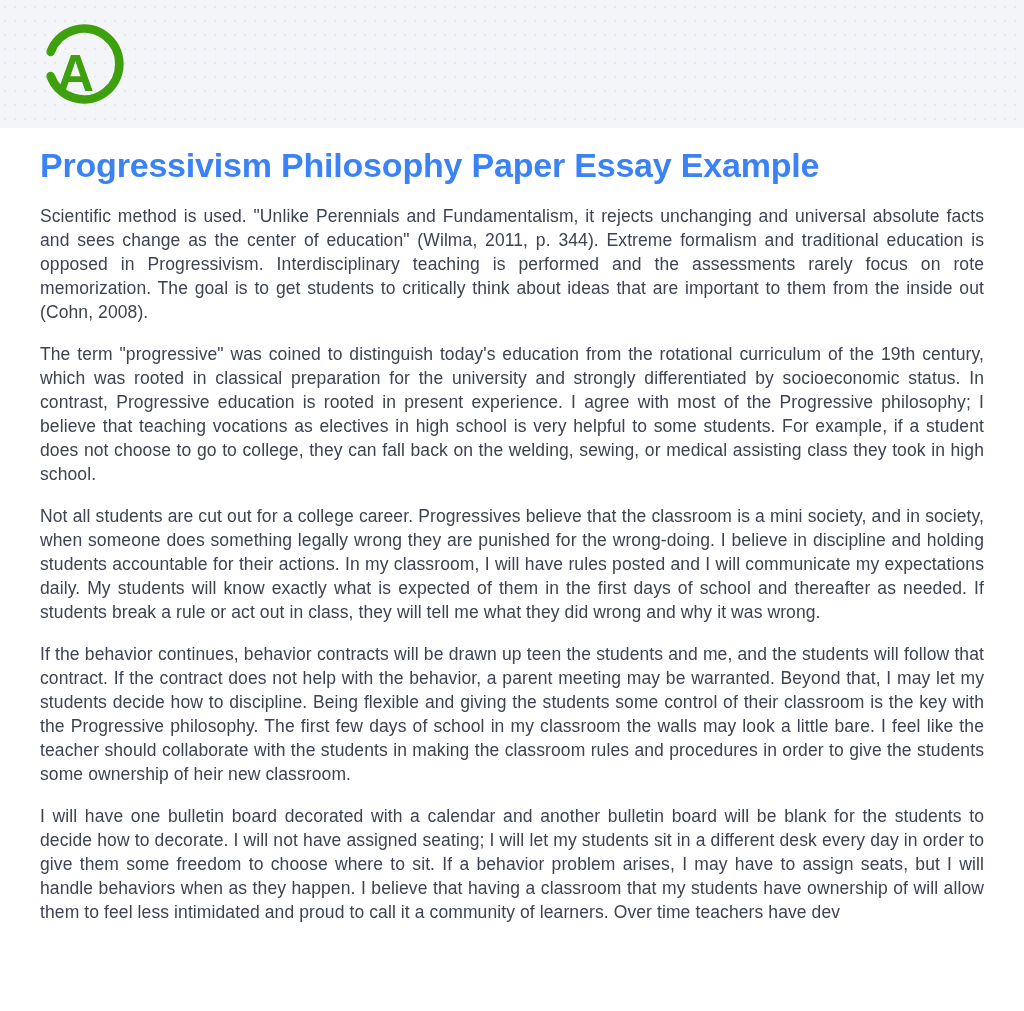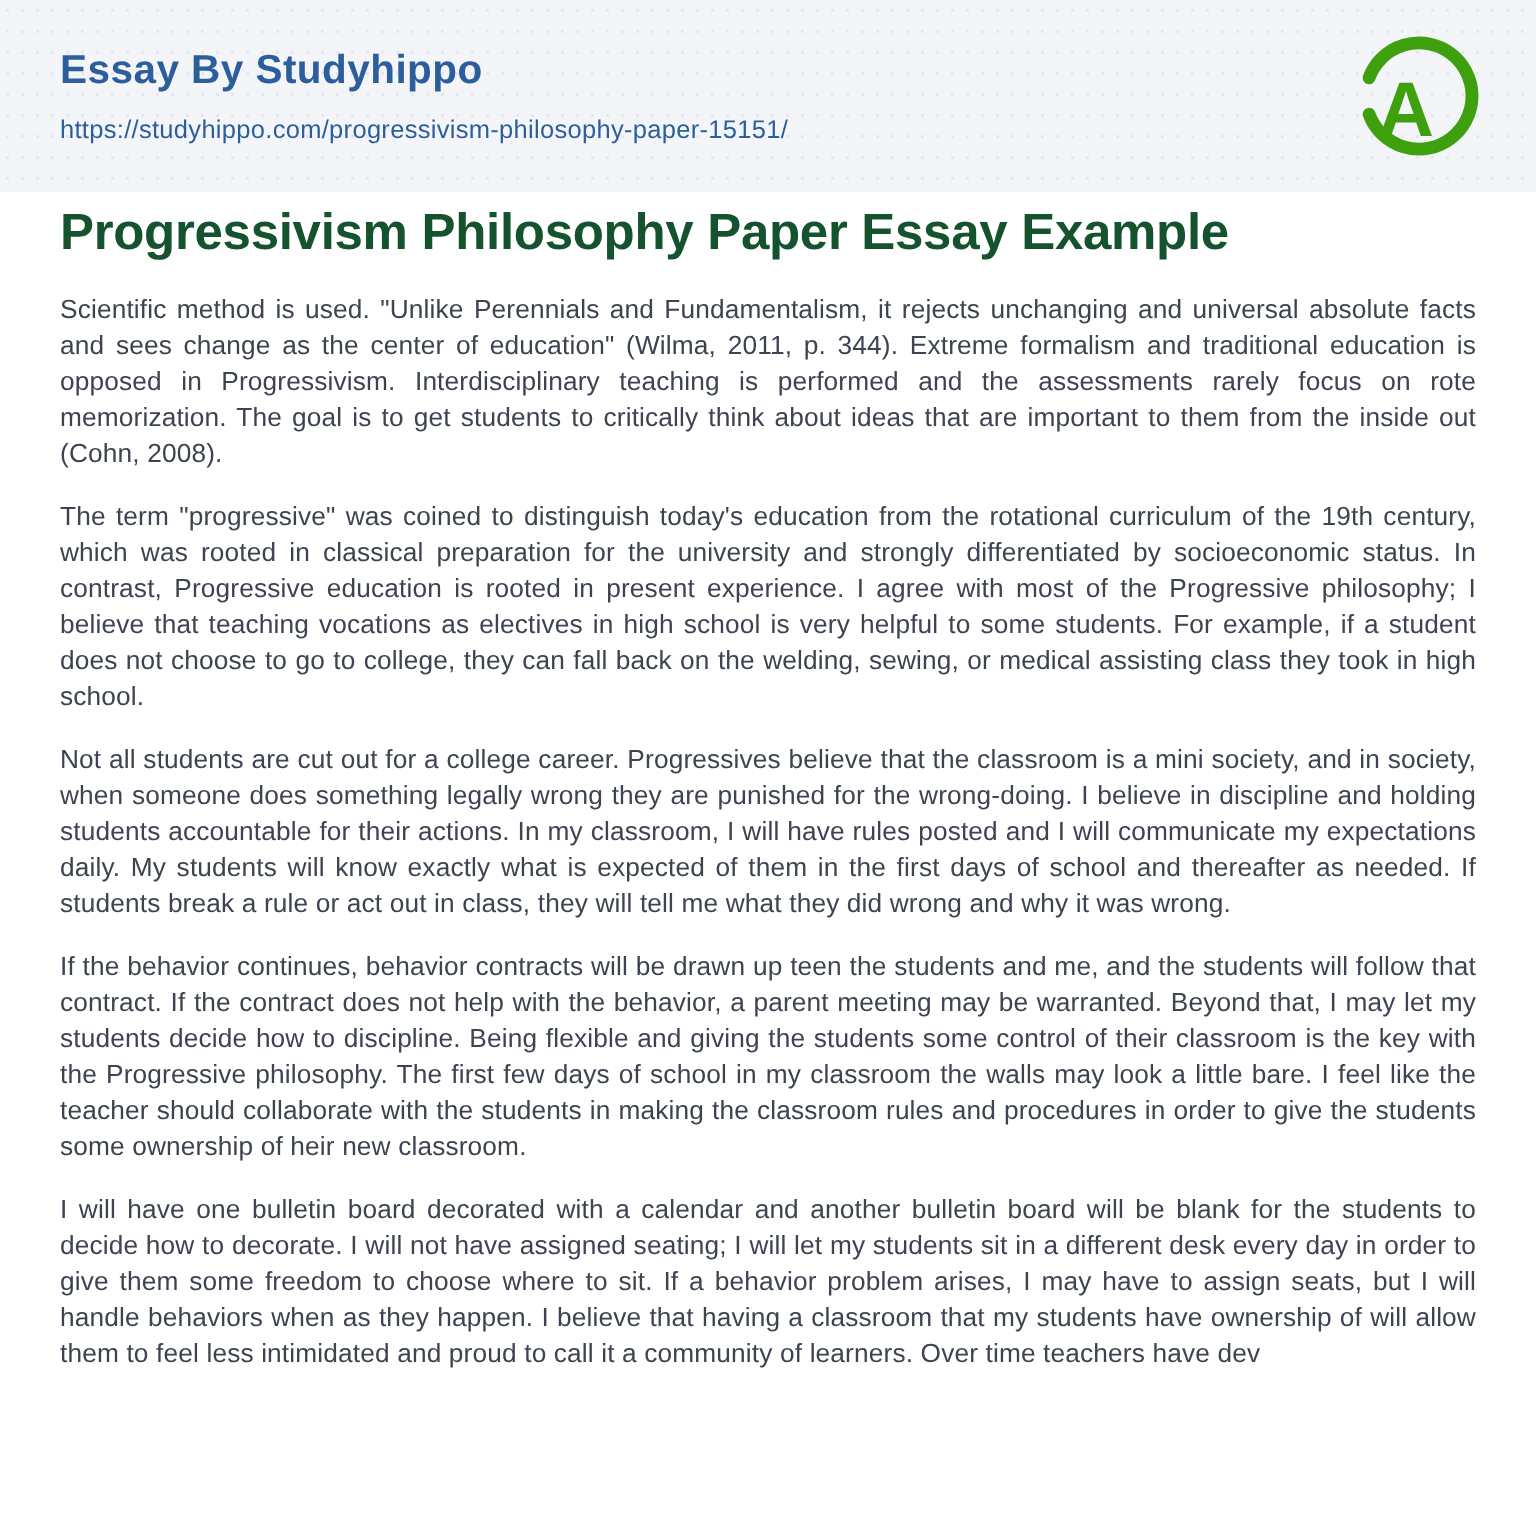--- a/index.html
+++ b/index.html
@@ -55,44 +55,40 @@
     flex: 0 0 auto;
   }
 
   
   .article {
     box-sizing: border-box;
     width: 1024px;
     padding: 0 40px;
   }
   .article-title {
-    margin: 7px 0 6px 0;
-    color: #14532d;
+    margin: 17px 0 6px 0;
+    color: #3b82f6;
     font-size: 34px;
     font-weight: 700;
     letter-spacing: -0.2px;
     line-height: 1.2;
   }
   .paragraphs .essay-p {
     margin: 18px 0;
     color: #3d4351;
     font-size: 17.5px;
     line-height: 24px;
     text-align: justify;
     letter-spacing: 0.1px;
   }
 </style>
 </head>
 <body>
 
 <header class="site-header">
-  <div class="header-text">
-    <a class="site-link">Essay By Studyhippo</a>
-    <a class="site-url">https://studyhippo.com/progressivism-philosophy-paper-15151/</a>
-  </div>
   <svg class="logo" viewBox="0 0 92 94" aria-hidden="true">
     <path d="M 11.2 59.7 A 37 37 0 1 0 11.2 34.3" fill="none" stroke="#3fa00e" stroke-width="9" stroke-linecap="round"></path>
     <text x="37" y="75" text-anchor="middle" font-family="Liberation Sans, DejaVu Sans, sans-serif" font-size="54" font-weight="bold" fill="#3fa00e">A</text>
   </svg>
 </header>
 
 <main class="article">
   <h1 class="article-title">Progressivism Philosophy Paper Essay Example</h1>
   <div class="paragraphs">
       <p class="essay-p">Scientific method is used. "Unlike Perennials and Fundamentalism, it rejects unchanging and universal absolute facts and sees change as the center of education" (Wilma, 2011, p. 344). Extreme formalism and traditional education is opposed in Progressivism. Interdisciplinary teaching is performed and the assessments rarely focus on rote memorization. The goal is to get students to critically think about ideas that are important to them from the inside out (Cohn, 2008).</p>

